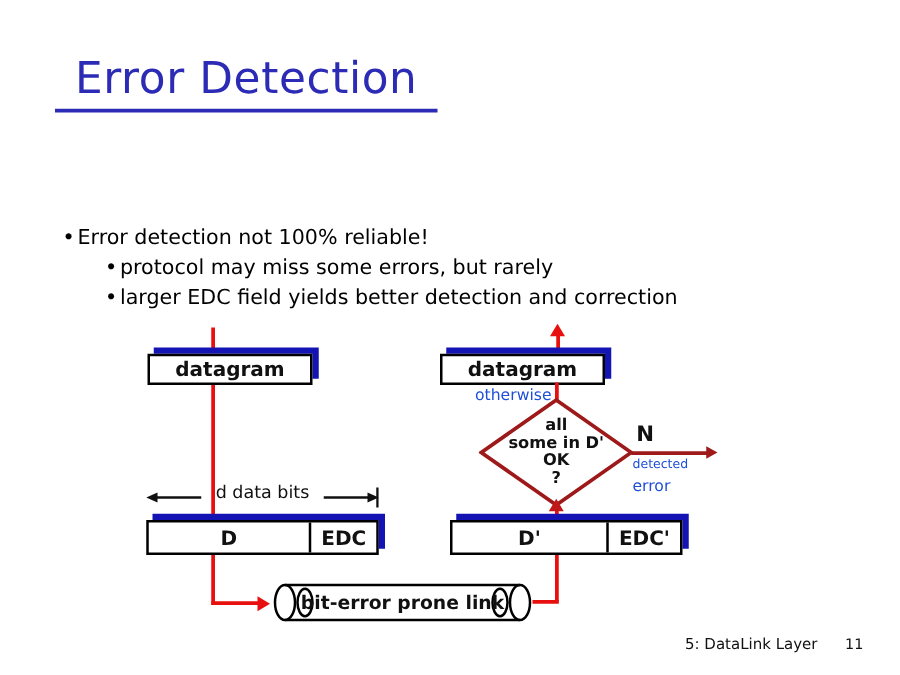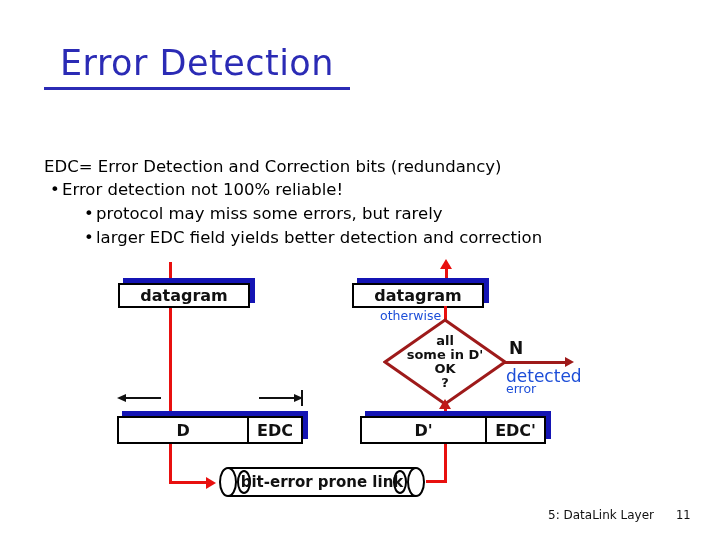--- a/index.html
+++ b/index.html
@@ -256,21 +256,20 @@
 </style>
 </head>
 <body>
 
 <div id="slide">
 
   <div id="title">Error Detection</div>
   <div id="title-underline"></div>
 
   <div id="defs">
-    <div class="def-line">EDC= Error Detection and Correction bits (redundancy)</div>
   </div>
 
   <div id="bullets">
     <div class="b1">
       <span class="bdot">•</span><span>Error detection not 100% reliable!</span>
     </div>
     <div class="b2">
       <span class="bdot">•</span><span>protocol may miss some errors, but rarely</span>
     </div>
     <div class="b2">
@@ -283,20 +282,21 @@
   <div class="rline" style="left:169px; top:481px; width:40px; height:3px;"></div>
   <div class="arrow arrow-right" style="left:206px; top:477px;"></div>
 
   <div class="shadowbox" style="left:118px; top:283px; width:132px; height:25px;">
     <div class="shadow"></div>
     <div class="face">
       <span>datagram</span>
     </div>
   </div>
 
+  <div id="measure-label">d data bits</div>
   <div id="measure">
     <svg width="186" height="18" viewBox="0 0 186 18">
       <line x1="4" y1="9" x2="44" y2="9" stroke="#111" stroke-width="2"></line>
       <polygon points="0,9 9,5 9,13" fill="#111"></polygon>
       <line x1="142" y1="9" x2="180" y2="9" stroke="#111" stroke-width="2"></line>
       <polygon points="186,9 177,5 177,13" fill="#111"></polygon>
       <line x1="185" y1="1" x2="185" y2="17" stroke="#111" stroke-width="2"></line>
     </svg>
   </div>
 
@@ -330,21 +330,21 @@
       <span>all</span>
       <span>some in D'</span>
       <span>OK</span>
       <span>?</span>
     </div>
   </div>
 
   <div class="plabel-b" style="left:509px; top:338px; font-size:17px;">N</div>
   <div class="dline" style="left:505px; top:361px; width:62px; height:3px;"></div>
   <div class="arrow arrow-right-dark" style="left:565px; top:357px;"></div>
-  <div class="plabel" style="left:506px; top:366px; font-size:17px;">detected</div>
+  <div class="plabel" style="left:506px; top:366px; font-size:10px;">detected</div>
   <div class="plabel" style="left:506px; top:381px; font-size:12.5px;">error</div>
 
   <div class="rline" style="left:444px; top:407px; width:3px; height:18px;"></div>
   <div class="arrow arrow-up-dark" style="left:439px; top:399px;"></div>
 
   <div class="shadowbox" style="left:360px; top:416px; width:186px; height:28px;">
     <div class="shadow"></div>
     <div class="face split">
       <span class="cell-d">D'</span>
       <span class="cell-edc">EDC'</span>

